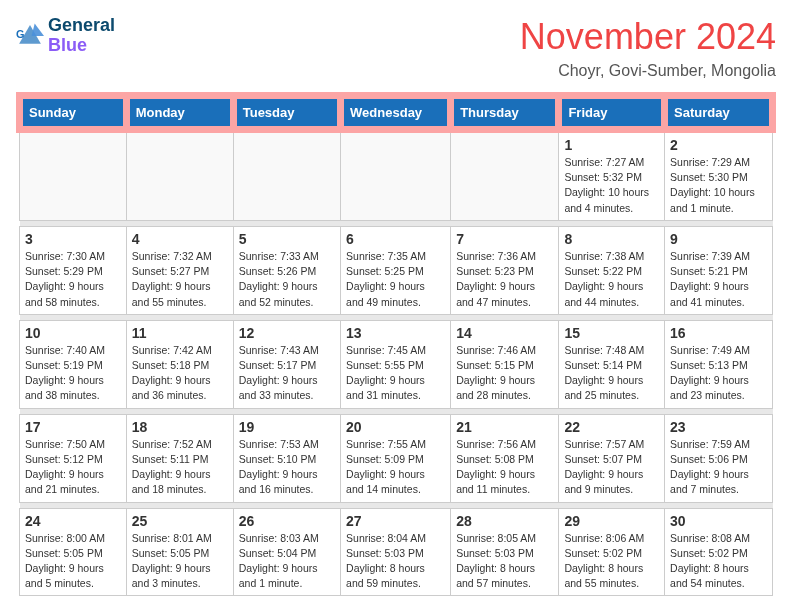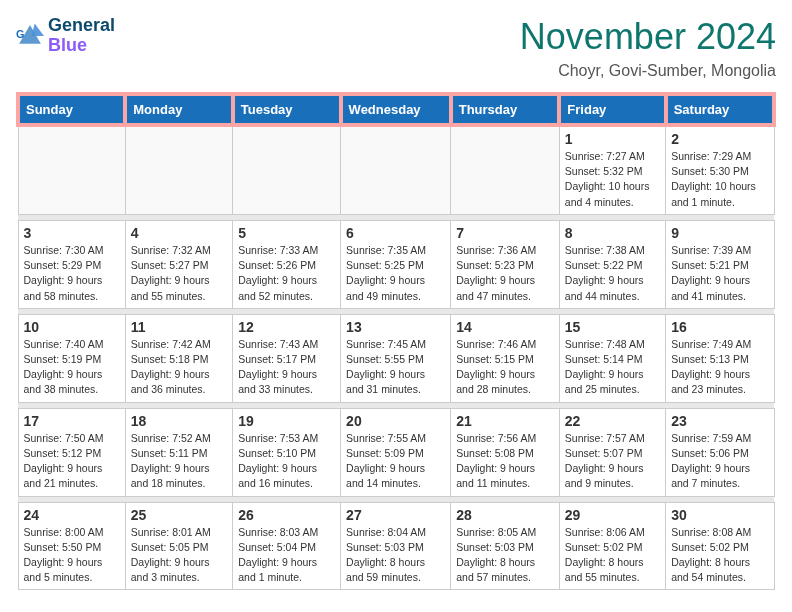--- a/index.html
+++ b/index.html
@@ -4,24 +4,24 @@
   <style>
     * { box-sizing: border-box; margin: 0; padding: 0; }
     body { font-family: Arial, sans-serif; background: #fff; width: 792px; min-height: 612px; }
     .page { width: 792px; padding: 16px; }
     .header { display: flex; align-items: flex-start; justify-content: space-between; margin-bottom: 12px; }
     .logo { display: flex; align-items: center; }
     .logo-text { font-size: 18px; font-weight: bold; color: #333; line-height: 1.1; }
     .logo-text span { color: #0c4a6e; }
     .logo-icon { width: 28px; height: 28px; margin-right: 4px; }
     .title-block { text-align: right; }
-    .month-title { font-size: 36px; font-weight: 300; color: #0f766e; text-align: center; }
+    .month-title { font-size: 36px; font-weight: 300; color: #ef4444; text-align: center; }
     .location { font-size: 16px; color: #555; margin-top: 4px; }
     .calendar { width: 100%; border-collapse: collapse; }
-    .calendar th { background: #1a6fba; color: #fff; text-align: left; padding: 6px 6px; font-size: 13px; font-weight: bold; border: 4px solid #fca5a5; }
+    .calendar th { background: #1a6fba; color: #fff; text-align: left; padding: 6px 6px; font-size: 13px; font-weight: bold; border: 7px solid #fca5a5; }
     .calendar td { border: 1px solid #ccc; vertical-align: top; padding: 4px 5px; font-size: 11px; color: #333; height: 85px; width: 113px; background: #fff; }
     .calendar td.empty { background: #f9f9f9; }
     .day-num { font-size: 14px; font-weight: bold; display: block; margin-bottom: 2px; }
     .day-detail { font-size: 10.5px; line-height: 1.45; color: #333; }
     .row-divider td { height: 6px; border: none; background: #e8e8e8; padding: 0; }
   </style>
 </head>
 <body>
 
 <div class="page">
@@ -239,21 +239,21 @@
 and 7 minutes.</div>
           </td>
         </tr>
         <tr class="row-divider">
           <td colspan="7"></td>
         </tr>
         <tr>
           <td>
             <span class="day-num">24</span>
             <div class="day-detail">Sunrise: 8:00 AM
-Sunset: 5:50 PM
+Sunset: 5:05 PM
 Daylight: 9 hours
 and 5 minutes.</div>
           </td>
           <td>
             <span class="day-num">25</span>
             <div class="day-detail">Sunrise: 8:01 AM
 Sunset: 5:05 PM
 Daylight: 9 hours
 and 3 minutes.</div>
           </td>

